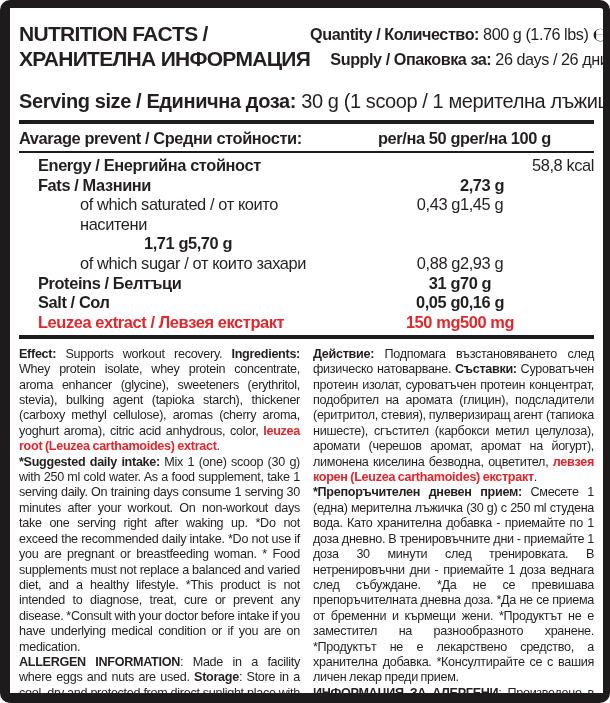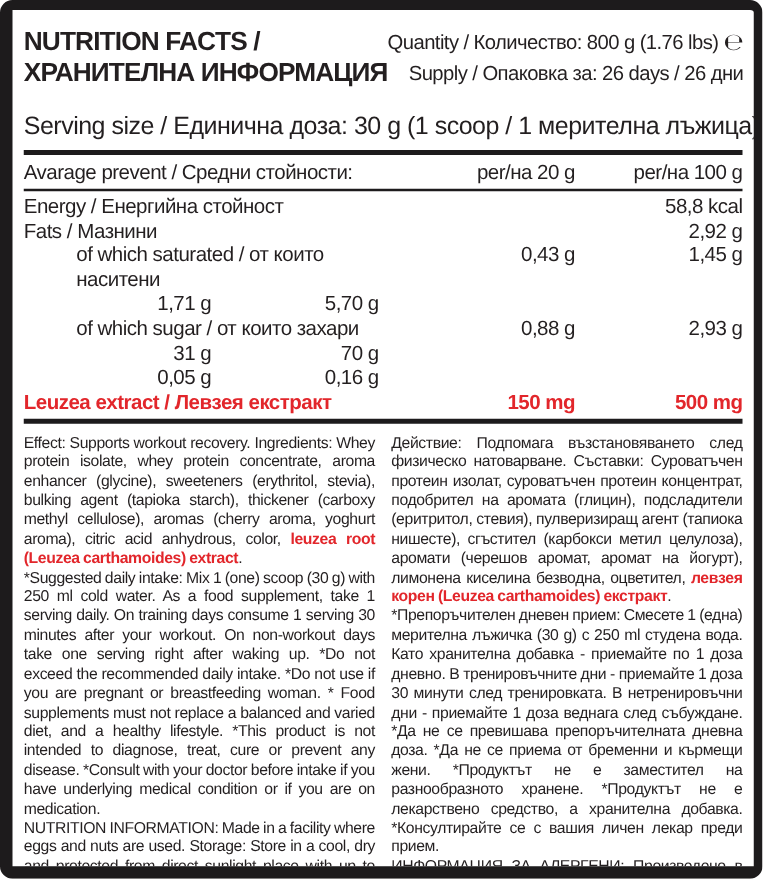--- a/index.html
+++ b/index.html
@@ -4,38 +4,38 @@
 <style>
   html,body{margin:0;padding:0;background:#fff;}
   body{width:610px;height:703px;overflow:hidden;}
   .label{
     position:relative;width:610px;height:703px;box-sizing:border-box;
     border:solid #1d1b1c;border-width:8px 7px 10px 10px;border-radius:10px;
     padding:13px 9px 0 9px;
     font-family:"Liberation Sans","DejaVu Sans",sans-serif;
     color:#231f20;overflow:hidden;background:#fff;
   }
-  .b{font-weight:400;}
+  .b{font-weight:700;}
   .r{color:var(--red,#e2262b);font-weight:700;}
   
   .header{display:flex;justify-content:space-between;align-items:flex-end;}
   .title{font-weight:700;font-size:21px;line-height:1.16;letter-spacing:-0.7px;white-space:nowrap;}
   .info{text-align:right;font-size:16.2px;line-height:1.42;letter-spacing:-0.45px;white-space:nowrap;}
   .esign{font-size:19px;font-family:"DejaVu Sans",sans-serif;vertical-align:-1px;}
   .serving{font-size:20px;letter-spacing:-0.4px;margin-top:19px;white-space:nowrap;}
   
   .rule-thick{height:4px;background:#1d1b1c;margin-top:7px;}
   .rule-mid{height:3.5px;background:#1d1b1c;margin-top:3px;}
   
   .t-head{display:flex;align-items:baseline;border-bottom:2.5px solid #1d1b1c;padding:5px 0 3px;font-size:16.4px;letter-spacing:-0.4px;}
-  .t-rows{margin-top:3px;}
+  .t-rows{margin-top:3px;margin-left:19px;}
   .t-row{display:flex;align-items:baseline;font-size:16.4px;line-height:19.6px;letter-spacing:-0.4px;}
   .t-label{flex:1;}
   .t-v30{width:150px;text-align:right;}
-  .t-v100{width:134px;text-align:right;}
+  .t-v100{width:134px;}
   .ind{padding-left:42px;font-weight:400;}
   .t-row.red span{color:var(--red,#e2262b);font-weight:700;}
   
   .cols{display:flex;gap:13px;margin-top:8px;}
   .col{flex:1;min-width:0;font-size:12.6px;line-height:15.4px;text-align:justify;letter-spacing:-0.3px;word-spacing:-0.5px;}
   .col p{margin:0;}
 </style>
 </head>
 <body>
 
@@ -51,69 +51,71 @@
       <div><span class="b">Supply / Опаковка за:</span> <span>26 days / 26 дни</span></div>
     </div>
   </div>
 
   <div class="serving"><span class="b">Serving size / Единична доза:</span> <span>30 g (1 scoop / 1 мерителна лъжица)</span></div>
 
   <div class="rule-thick"></div>
 
   <div class="t-head">
     <span class="t-label b">Avarage prevent / Средни стойности:</span>
-    <span class="t-v30 b">per/на 20 g</span>
+    <span class="t-v30 b">per/на 50 g</span>
     <span class="t-v100 b">per/на 100 g</span>
   </div>
 
   <div class="t-rows">
     <div class="t-row">
       <span class="t-label b">Energy / Енергийна стойност</span>
       <span class="t-v30">58,8 kcal</span>
     </div>
     <div class="t-row">
       <span class="t-label b">Fats / Мазнини</span>
-      <span class="t-v100 b">2,92 g</span>
+      <span class="t-v100 b">2,73 g</span>
     </div>
     <div class="t-row">
       <span class="t-label ind">of which saturated / от които наситени</span>
       <span class="t-v30">0,43 g</span>
       <span class="t-v100">1,45 g</span>
     </div>
     <div class="t-row">
       <span class="t-v30 b">1,71 g</span>
       <span class="t-v100 b">5,70 g</span>
     </div>
     <div class="t-row">
       <span class="t-label ind">of which sugar / от които захари</span>
       <span class="t-v30">0,88 g</span>
       <span class="t-v100">2,93 g</span>
     </div>
     <div class="t-row">
+      <span class="t-label b">Proteins / Белтъци</span>
       <span class="t-v30 b">31 g</span>
       <span class="t-v100 b">70 g</span>
     </div>
     <div class="t-row">
+      <span class="t-label b">Salt / Сол</span>
       <span class="t-v30 b">0,05 g</span>
       <span class="t-v100 b">0,16 g</span>
     </div>
     <div class="t-row red">
       <span class="t-label b">Leuzea extract / Левзея екстракт</span>
       <span class="t-v30 b">150 mg</span>
       <span class="t-v100 b">500 mg</span>
     </div>
   </div>
 
   <div class="rule-mid"></div>
 
   <div class="cols">
     <div class="col">
       <p><span class="b">Effect:</span><span> Supports workout recovery. </span><span class="b">Ingredients:</span><span> Whey protein isolate, whey protein concentrate, aroma enhancer (glycine), sweeteners (erythritol, stevia), bulking agent (tapioka starch), thickener (carboxy methyl cellulose), aromas (cherry aroma, yoghurt aroma), citric acid anhydrous, color, </span><span class="r">leuzea root (Leuzea carthamoides) extract</span><span>.</span></p>
       <p><span class="b">*Suggested daily intake:</span><span> Mix 1 (one) scoop (30 g) with 250 ml cold water. As a food supplement, take 1 serving daily. On training days consume 1 serving 30 minutes after your workout. On non-workout days take one serving right after waking up. *Do not exceed the recommended daily intake. *Do not use if you are pregnant or breastfeeding woman. * Food supplements must not replace a balanced and varied diet, and a healthy lifestyle. *This product is not intended to diagnose, treat, cure or prevent any disease. *Consult with your doctor before intake if you have underlying medical condition or if you are on medication.</span></p>
-      <p><span class="b">NUTRITION INFORMATION</span><span>: Made in a facility where eggs and nuts are used. </span><span class="b">Storage</span><span>: Store in a cool, dry and protected from direct sunlight place with up to 33°C. Keep out of reach of children.</span></p>
+      <p><span class="b">ALLERGEN INFORMATION</span><span>: Made in a facility where eggs and nuts are used. </span><span class="b">Storage</span><span>: Store in a cool, dry and protected from direct sunlight place with up to 33°C. Keep out of reach of children.</span></p>
     </div>
     <div class="col">
       <p><span class="b">Действие:</span><span> Подпомага възстановяването след физическо натоварване. </span><span class="b">Съставки:</span><span> Суроватъчен протеин изолат, суроватъчен протеин концентрат, подобрител на аромата (глицин), подсладители (еритритол, стевия), пулверизиращ агент (тапиока нишесте), сгъстител (карбокси метил целулоза), аромати (черешов аромат, аромат на йогурт), лимонена киселина безводна, оцветител, </span><span class="r">левзея корен (Leuzea carthamoides) екстракт</span><span>.</span></p>
       <p><span class="b">*Препоръчителен дневен прием:</span><span> Смесете 1 (една) мерителна лъжичка (30 g) с 250 ml студена вода. Като хранителна добавка - приемайте по 1 доза дневно. В тренировъчните дни - приемайте 1 доза 30 минути след тренировката. В нетренировъчни дни - приемайте 1 доза веднага след събуждане. *Да не се превишава препоръчителната дневна доза. *Да не се приема от бременни и кърмещи жени. *Продуктът не е заместител на разнообразното хранене. *Продуктът не е лекарствено средство, а хранителна добавка. *Консултирайте се с вашия личен лекар преди прием.</span></p>
       <p><span class="b">ИНФОРМАЦИЯ ЗА АЛЕРГЕНИ</span><span>: Произведено в съоръжение, в което се използват яйца и ядки. </span><span class="b">Съхранение</span><span>: На сухо, хладно и защитено от пряка слънчева светлина място, до 25°C. Да се съхранява на места, недостъпни за малки деца.</span></p>
     </div>
   </div>
 
 </div>
 

